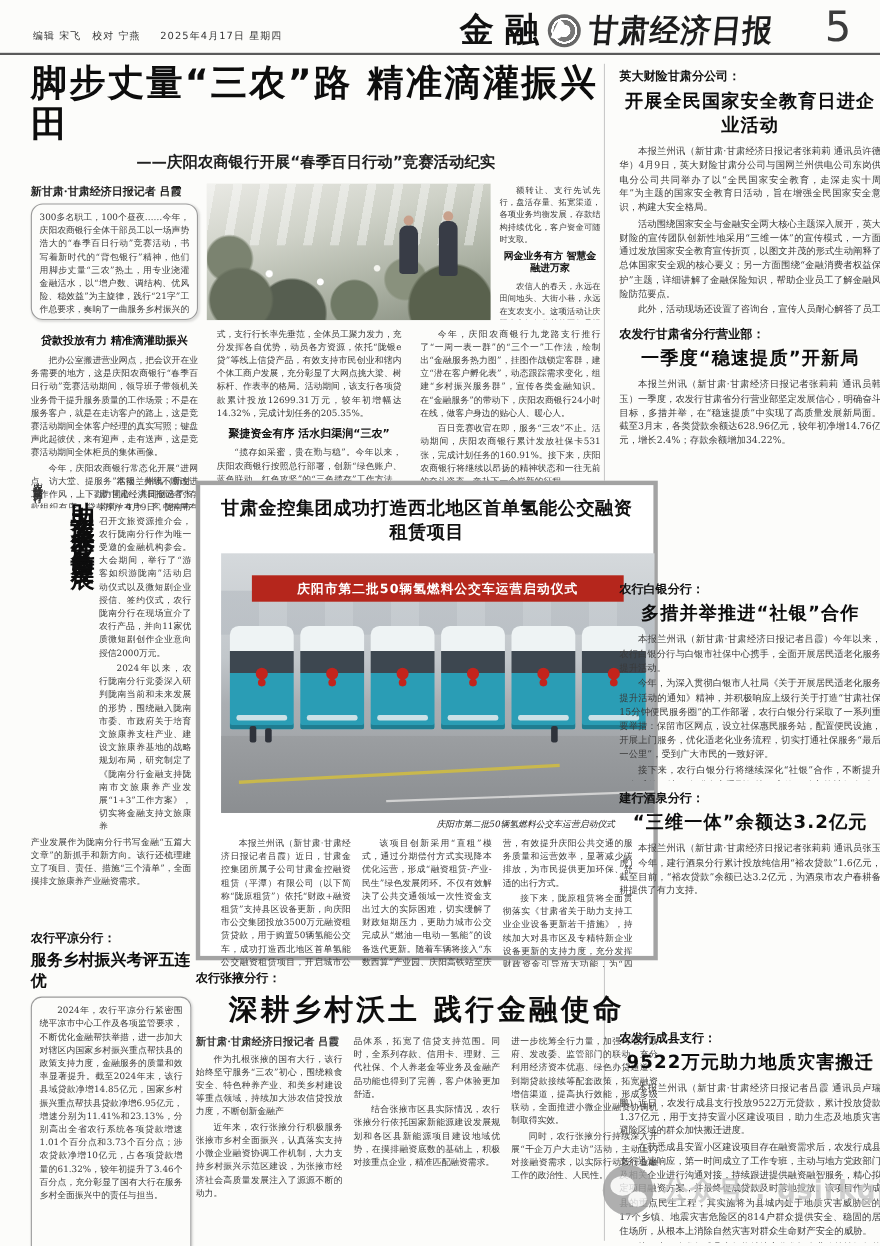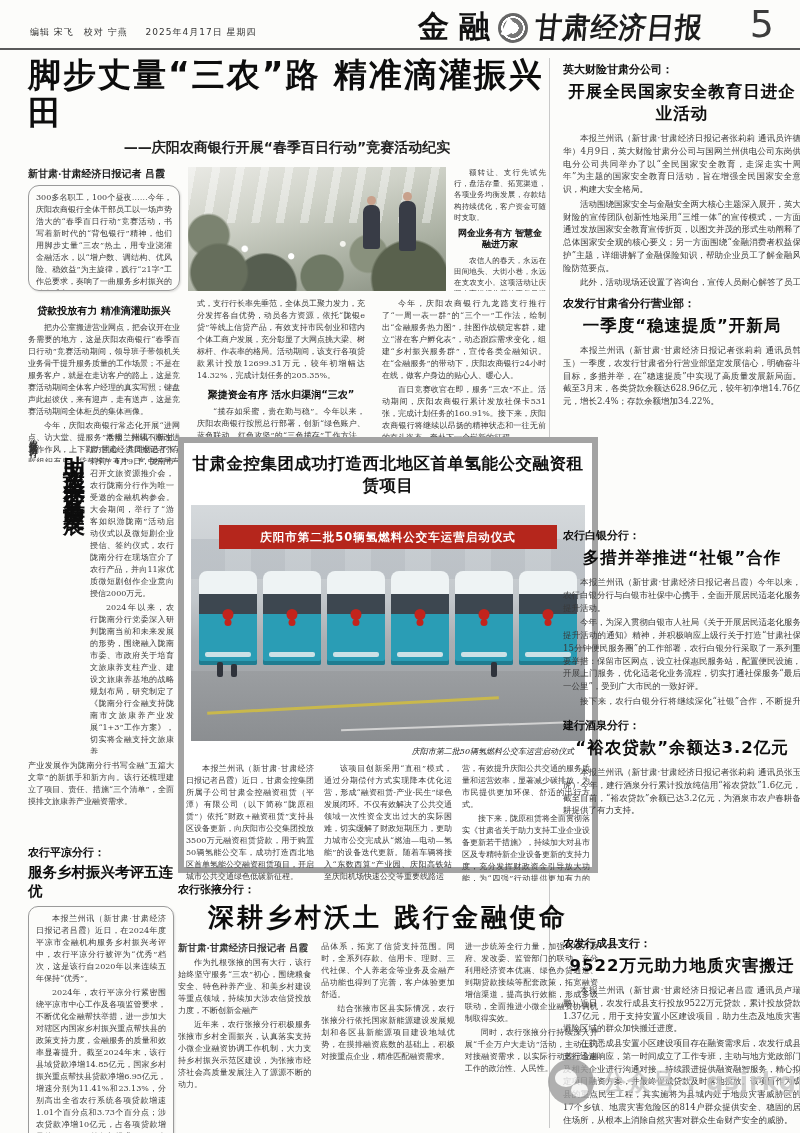--- a/index.html
+++ b/index.html
@@ -58,22 +58,22 @@
   .figure{position:absolute;width:17px;height:44px;background:#383c46;border-radius:7px 7px 3px 3px;}
   .figure::before{content:"";position:absolute;top:-9px;left:4px;width:9px;height:9px;border-radius:50%;background:#c8a18c;}
   .fg1{right:66px;top:38px;}  .fg2{right:30px;top:34px;height:50px;}
   .lead-side{flex:1;font-size:7.5px;line-height:1.5;text-align:justify;color:#3a3a3a;overflow:hidden;}
   .lead-side p{margin:0 0 2px;text-indent:2em;}
   .lead-side .subhead{font-size:9px;line-height:1.25;}
   .lead-row2{display:flex;gap:17px;margin-top:7px;height:164px;}
   .lc1{width:152px;} .lc2{width:168px;} .lc3{flex:1;}
 
   
-  .redbox{position:absolute;left:178px;top:437px;width:420px;height:436px;border:6px solid #a3a3a3;
-          background:#fff;box-sizing:border-box;padding:7px 2px;}
+  .redbox{position:absolute;left:178px;top:437px;width:420px;height:436px;border:4px solid #a3a3a3;
+          background:#fff;box-sizing:border-box;padding:7px 19px;}
   .redbox h2{margin:3px 0 8px;font-size:16.5px;font-weight:900;text-align:center;color:#111;
              font-family:"DejaVu Serif",serif;letter-spacing:.5px;}
   .photo2{position:relative;width:394px;height:236px;margin:0 auto;overflow:hidden;
      background:linear-gradient(#d5d9dc 0%,#c2c7cb 40%,#aaaeb2 58%,#97999c 100%);}
   .photo2 .bldg{position:absolute;top:34px;left:0;right:0;height:40px;
      background:repeating-linear-gradient(90deg,#b4bac0 0 34px,#c3c9ce 34px 60px);opacity:.6;}
   .bus-banner{position:absolute;top:20px;left:7%;width:86%;height:24px;background:#b5261c;color:#fff;
      font-family:"DejaVu Sans",sans-serif;font-weight:700;font-size:11.5px;display:flex;align-items:center;
      justify-content:center;letter-spacing:1px;}
   .bus-row{position:absolute;top:66px;left:8px;right:8px;display:flex;gap:6px;}
@@ -261,21 +261,20 @@
     </div>
     <div class="ln-tail body-txt">
       <p style="text-indent:0">产业发展作为陇南分行书写金融“五篇大文章”的新抓手和新方向。该行还梳理建立了项目、责任、措施“三个清单”，全面摸排文旅康养产业融资需求。</p>
     </div>
   </div>
 
   <div class="pingliang">
     <div class="art-label">农行平凉分行：</div>
     <div class="pl-title">服务乡村振兴考评五连优</div>
     <div class="pl-box body-txt">
-      <p>本报兰州讯（新甘肃·甘肃经济日报记者吕霞）近日，在2024年度平凉市金融机构服务乡村振兴考评中，农行平凉分行被评为“优秀”档次，这是该行自2020年以来连续五年保持“优秀”。</p>
       <p>2024年，农行平凉分行紧密围绕平凉市中心工作及各项监管要求，不断优化金融帮扶举措，进一步加大对辖区内国家乡村振兴重点帮扶县的政策支持力度，金融服务的质量和效率显著提升。截至2024年末，该行县域贷款净增14.85亿元，国家乡村振兴重点帮扶县贷款净增6.95亿元，增速分别为11.41%和23.13%，分别高出全省农行系统各项贷款增速1.01个百分点和3.73个百分点；涉农贷款净增10亿元，占各项贷款增量的61.32%，较年初提升了3.46个百分点，充分彰显了国有大行在服务乡村全面振兴中的责任与担当。</p>
 
     </div>
   </div>
 
   <div class="r-art ra1">
     <div class="art-label">英大财险甘肃分公司：</div>
     <div class="r-title">开展全民国家安全教育日进企业活动</div>
     <div class="body-txt">
       <p>本报兰州讯（新甘肃·甘肃经济日报记者张莉莉 通讯员许德华）4月9日，英大财险甘肃分公司与国网兰州供电公司东岗供电分公司共同举办了以“全民国家安全教育，走深走实十周年”为主题的国家安全教育日活动，旨在增强全民国家安全意识，构建大安全格局。</p>
@@ -294,21 +293,21 @@
     <div class="art-label">农行白银分行：</div>
     <div class="r-title">多措并举推进“社银”合作</div>
     <div class="body-txt">
       <p>本报兰州讯（新甘肃·甘肃经济日报记者吕霞）今年以来，农行白银分行与白银市社保中心携手，全面开展居民适老化服务提升活动。</p>
       <p>今年，为深入贯彻白银市人社局《关于开展居民适老化服务提升活动的通知》精神，并积极响应上级行关于打造“甘肃社保15分钟便民服务圈”的工作部署，农行白银分行采取了一系列重要举措：保留市区网点，设立社保惠民服务站，配置便民设施，开展上门服务，优化适老化业务流程，切实打通社保服务“最后一公里”，受到广大市民的一致好评。</p>
       <p>接下来，农行白银分行将继续深化“社银”合作，不断提升服务质效，让更多群众享受到便捷、高效、贴心的社保金融服务。</p>
     </div>
   </div>
   <div class="r-art ra4">
     <div class="art-label">建行酒泉分行：</div>
-    <div class="r-title">“裕农贷款”余额达3.2亿元</div>
+    <div class="r-title">“三维一体”余额达3.2亿元</div>
     <div class="body-txt">
       <p>本报兰州讯（新甘肃·甘肃经济日报记者张莉莉 通讯员张玉虎）今年，建行酒泉分行累计投放纯信用“裕农贷款”1.6亿元，截至目前，“裕农贷款”余额已达3.2亿元，为酒泉市农户春耕备耕提供了有力支持。</p>
     </div>
   </div>
   <div class="r-art ra5">
     <div class="art-label">农发行成县支行：</div>
     <div class="r-title">9522万元助力地质灾害搬迁</div>
     <div class="body-txt">
       <p>本报兰州讯（新甘肃·甘肃经济日报记者吕霞 通讯员卢瑞鹏）近日，农发行成县支行投放9522万元贷款，累计投放贷款1.37亿元，用于支持安置小区建设项目，助力生态及地质灾害避险区域的群众加快搬迁进度。</p>
       <p>在获悉成县安置小区建设项目存在融资需求后，农发行成县支行迅速响应，第一时间成立了工作专班，主动与地方党政部门及相关企业进行沟通对接，持续跟进提供融资融智服务，精心拟定项目融资方案，并最终促成贷款及时落地投放。该项目作为成县的重点民生工程，其实施将为县城内处于地质灾害威胁区的17个乡镇、地震灾害危险区的814户群众提供安全、稳固的居住场所，从根本上消除自然灾害对群众生命财产安全的威胁。</p>

